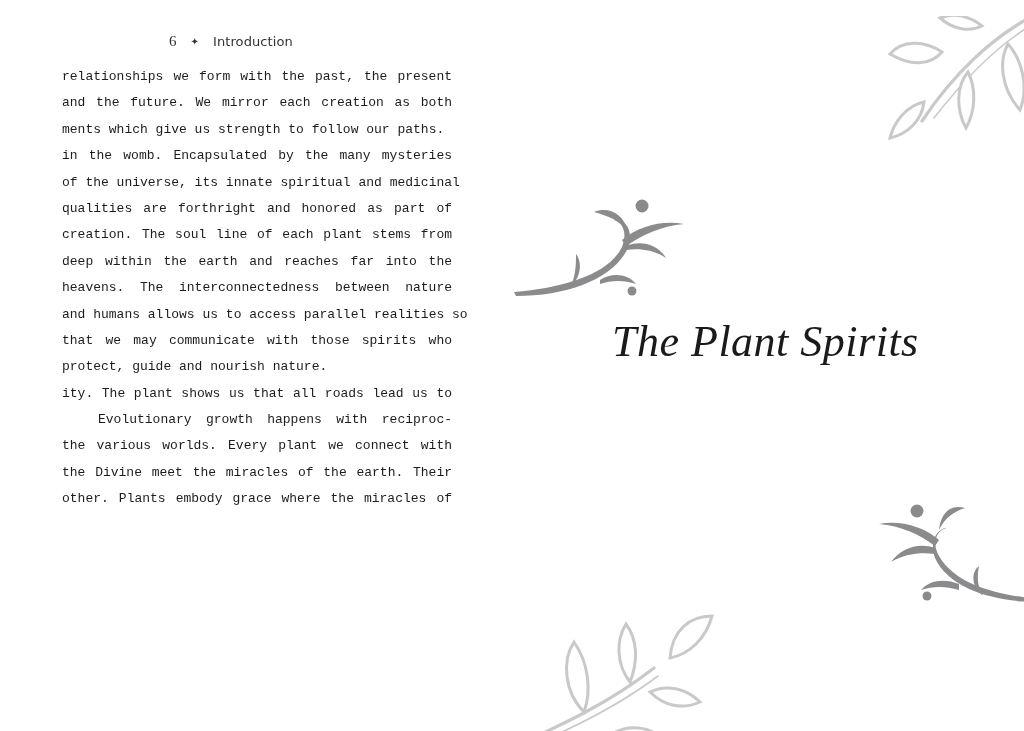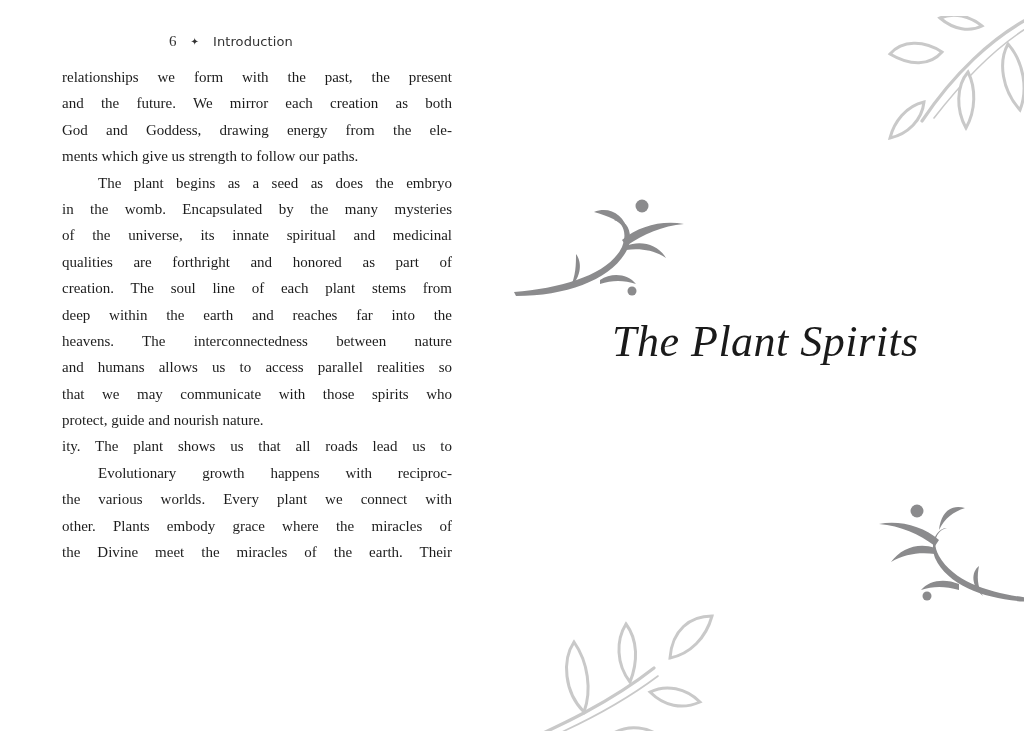--- a/index.html
+++ b/index.html
@@ -18,21 +18,21 @@
     display: flex; justify-content: center; align-items: baseline;
     font-family: "DejaVu Sans", "Liberation Sans", sans-serif;
     font-size: 13px; color: #333;
   }
   .running-head .folio { font-family: "Liberation Serif", serif; font-size: 15px; margin-right: 14px; margin-left: -2px; }
   .running-head .diamond { font-size: 10px; margin-right: 14px; position: relative; top: -1px; }
   .running-head .section { letter-spacing: 0.1px; margin-right: 48px; }
 
   .body-text {
     position: absolute; left: 62px; top: 64px; width: 390px;
-    font-size: 15px; line-height: 26.4px;
+    font-size: 13px; line-height: 26.4px; font-family: Liberation Mono, monospace;
   }
   .line {
     display: block; white-space: nowrap; text-align: justify; text-align-last: justify;
     height: 26.4px;
   }
   .line.indent { padding-left: 36px; }
   .line.last { text-align-last: left; }
 
   .chapter-title {
     position: absolute; left: 100px; top: 300px; width: 320px;
@@ -50,37 +50,35 @@
   <div class="page-left">
     <div class="running-head">
       <span class="folio">6</span>
       <span class="diamond">✦</span>
       <span class="section">Introduction</span>
     </div>
 
     <div class="body-text" id="body-text">
         <span class="line">relationships we form with the past, the present</span>
         <span class="line">and the future. We mirror each creation as both</span>
-        <span class="line">God and Goddess, drawing energy from the ele-</span>
         <span class="line last">ments which give us strength to follow our paths.</span>
-        <span class="line indent">The plant begins as a seed as does the embryo</span>
         <span class="line">in the womb. Encapsulated by the many mysteries</span>
         <span class="line">of the universe, its innate spiritual and medicinal</span>
         <span class="line">qualities are forthright and honored as part of</span>
         <span class="line">creation. The soul line of each plant stems from</span>
         <span class="line">deep within the earth and reaches far into the</span>
         <span class="line">heavens. The interconnectedness between nature</span>
         <span class="line">and humans allows us to access parallel realities so</span>
         <span class="line">that we may communicate with those spirits who</span>
         <span class="line last">protect, guide and nourish nature.</span>
         <span class="line">ity. The plant shows us that all roads lead us to</span>
         <span class="line indent">Evolutionary growth happens with reciproc-</span>
         <span class="line">the various worlds. Every plant we connect with</span>
+        <span class="line">the Divine meet the miracles of the earth. Their</span>
         <span class="line">other. Plants embody grace where the miracles of</span>
-        <span class="line">the Divine meet the miracles of the earth. Their</span>
       </div>
   </div>
 
   <div class="page-right">
 
     <svg class="orn" style="left:360px; top:-10px;" width="170" height="150" viewBox="0 0 170 150">
       <g fill="none" stroke="#c9c9c9" stroke-width="3.2" stroke-linecap="round">
         <path d="M165 8 C 120 30, 80 70, 50 115"></path>
         <path d="M165 16 C 125 38, 90 76, 62 112" stroke-width="1.6"></path>
       </g>

